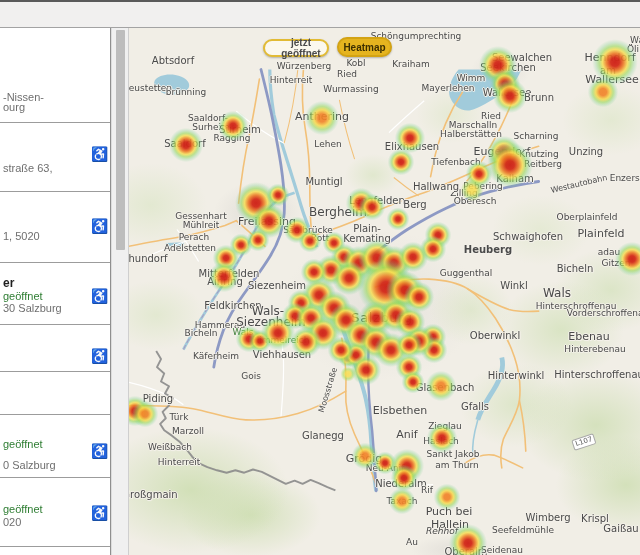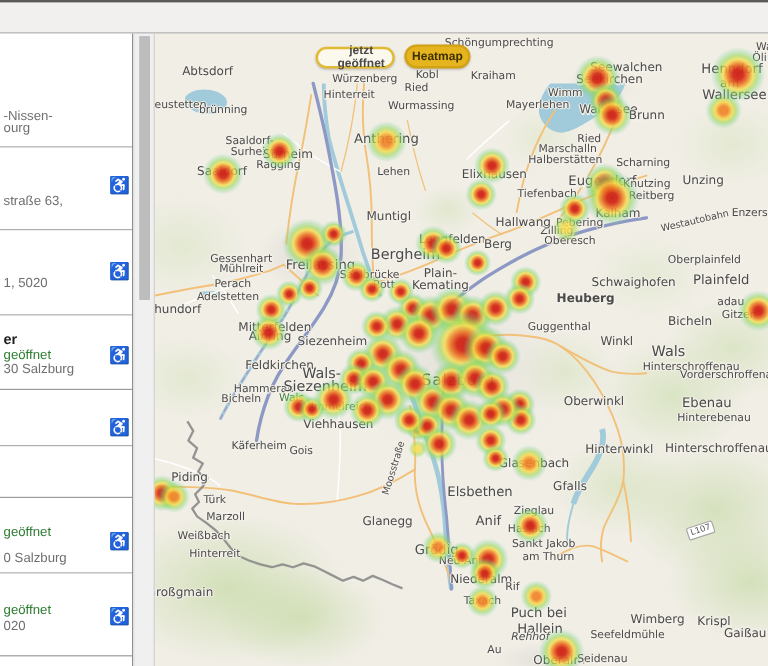--- a/index.html
+++ b/index.html
@@ -211,21 +211,21 @@
     <span class="map-label" style="left: 100px; top: 245px; font-size: 10px; transform: translate(-50%, -50%);">Mitterfelden</span>
     <span class="map-label" style="left: 96px; top: 253px; font-size: 10px; transform: translate(-50%, -50%);">Ainring</span>
     <span class="map-label" style="left: 91px; top: 297px; font-size: 9px; transform: translate(-50%, -50%);">Hammerau</span>
     <span class="map-label" style="left: 72px; top: 305px; font-size: 9px; transform: translate(-50%, -50%);">Bicheln</span>
     <span class="map-label" style="left: 148px; top: 257px; font-size: 10px; transform: translate(-50%, -50%);">Siezenheim</span>
     <span class="map-label" style="left: 104px; top: 277px; font-size: 10px; transform: translate(-50%, -50%);">Feldkirchen</span>
     <span class="map-label" style="left: 139px; top: 283px; font-size: 12px; transform: translate(-50%, -50%);">Wals-</span>
     <span class="map-label" style="left: 142px; top: 294px; font-size: 12px; transform: translate(-50%, -50%);">Siezenheim</span>
     <span class="map-label green" style="left: 114px; top: 304px; font-size: 9px; transform: translate(-50%, -50%);">Wals</span>
     <span class="map-label green" style="left: 152px; top: 312px; font-size: 9px; transform: translate(-50%, -50%);">Himmelreich</span>
-    <span class="map-label" style="left: 87px; top: 328px; font-size: 9px; transform: translate(-50%, -50%); margin-top: 16px;">Käferheim</span>
+    <span class="map-label" style="left: 87px; top: 328px; font-size: 9px; transform: translate(-50%, -50%);">Käferheim</span>
     <span class="map-label" style="left: 153px; top: 326px; font-size: 10px; transform: translate(-50%, -50%);">Viehhausen</span>
     <span class="map-label" style="left: 122px; top: 348px; font-size: 9px; transform: translate(-50%, -50%);">Gois</span>
     <span class="map-label city" style="left: 253px; top: 289px; font-size: 13px; transform: translate(-50%, -50%);">Salzburg</span>
     <span class="map-label" style="left: 199px; top: 362px; font-size: 8px; transform: translate(-50%, -50%) rotate(-73deg);">Moosstraße</span>
     <span class="map-label" style="left: 450px; top: 156px; font-size: 8px; transform: translate(-50%, -50%) rotate(-13deg);">Westautobahn</span>
     <span class="map-label" style="left: 337px; top: 245px; font-size: 9px; transform: translate(-50%, -50%);">Guggenthal</span>
     <span class="map-label" style="left: 446px; top: 240px; font-size: 10px; transform: translate(-50%, -50%);">Bicheln</span>
     <span class="map-label" style="left: 385px; top: 257px; font-size: 10px; transform: translate(-50%, -50%);">Winkl</span>
     <span class="map-label" style="left: 428px; top: 265px; font-size: 12px; transform: translate(-50%, -50%);">Wals</span>
     <span class="map-label" style="left: 447px; top: 278px; font-size: 9px; transform: translate(-50%, -50%);">Hinterschroffenau</span>

